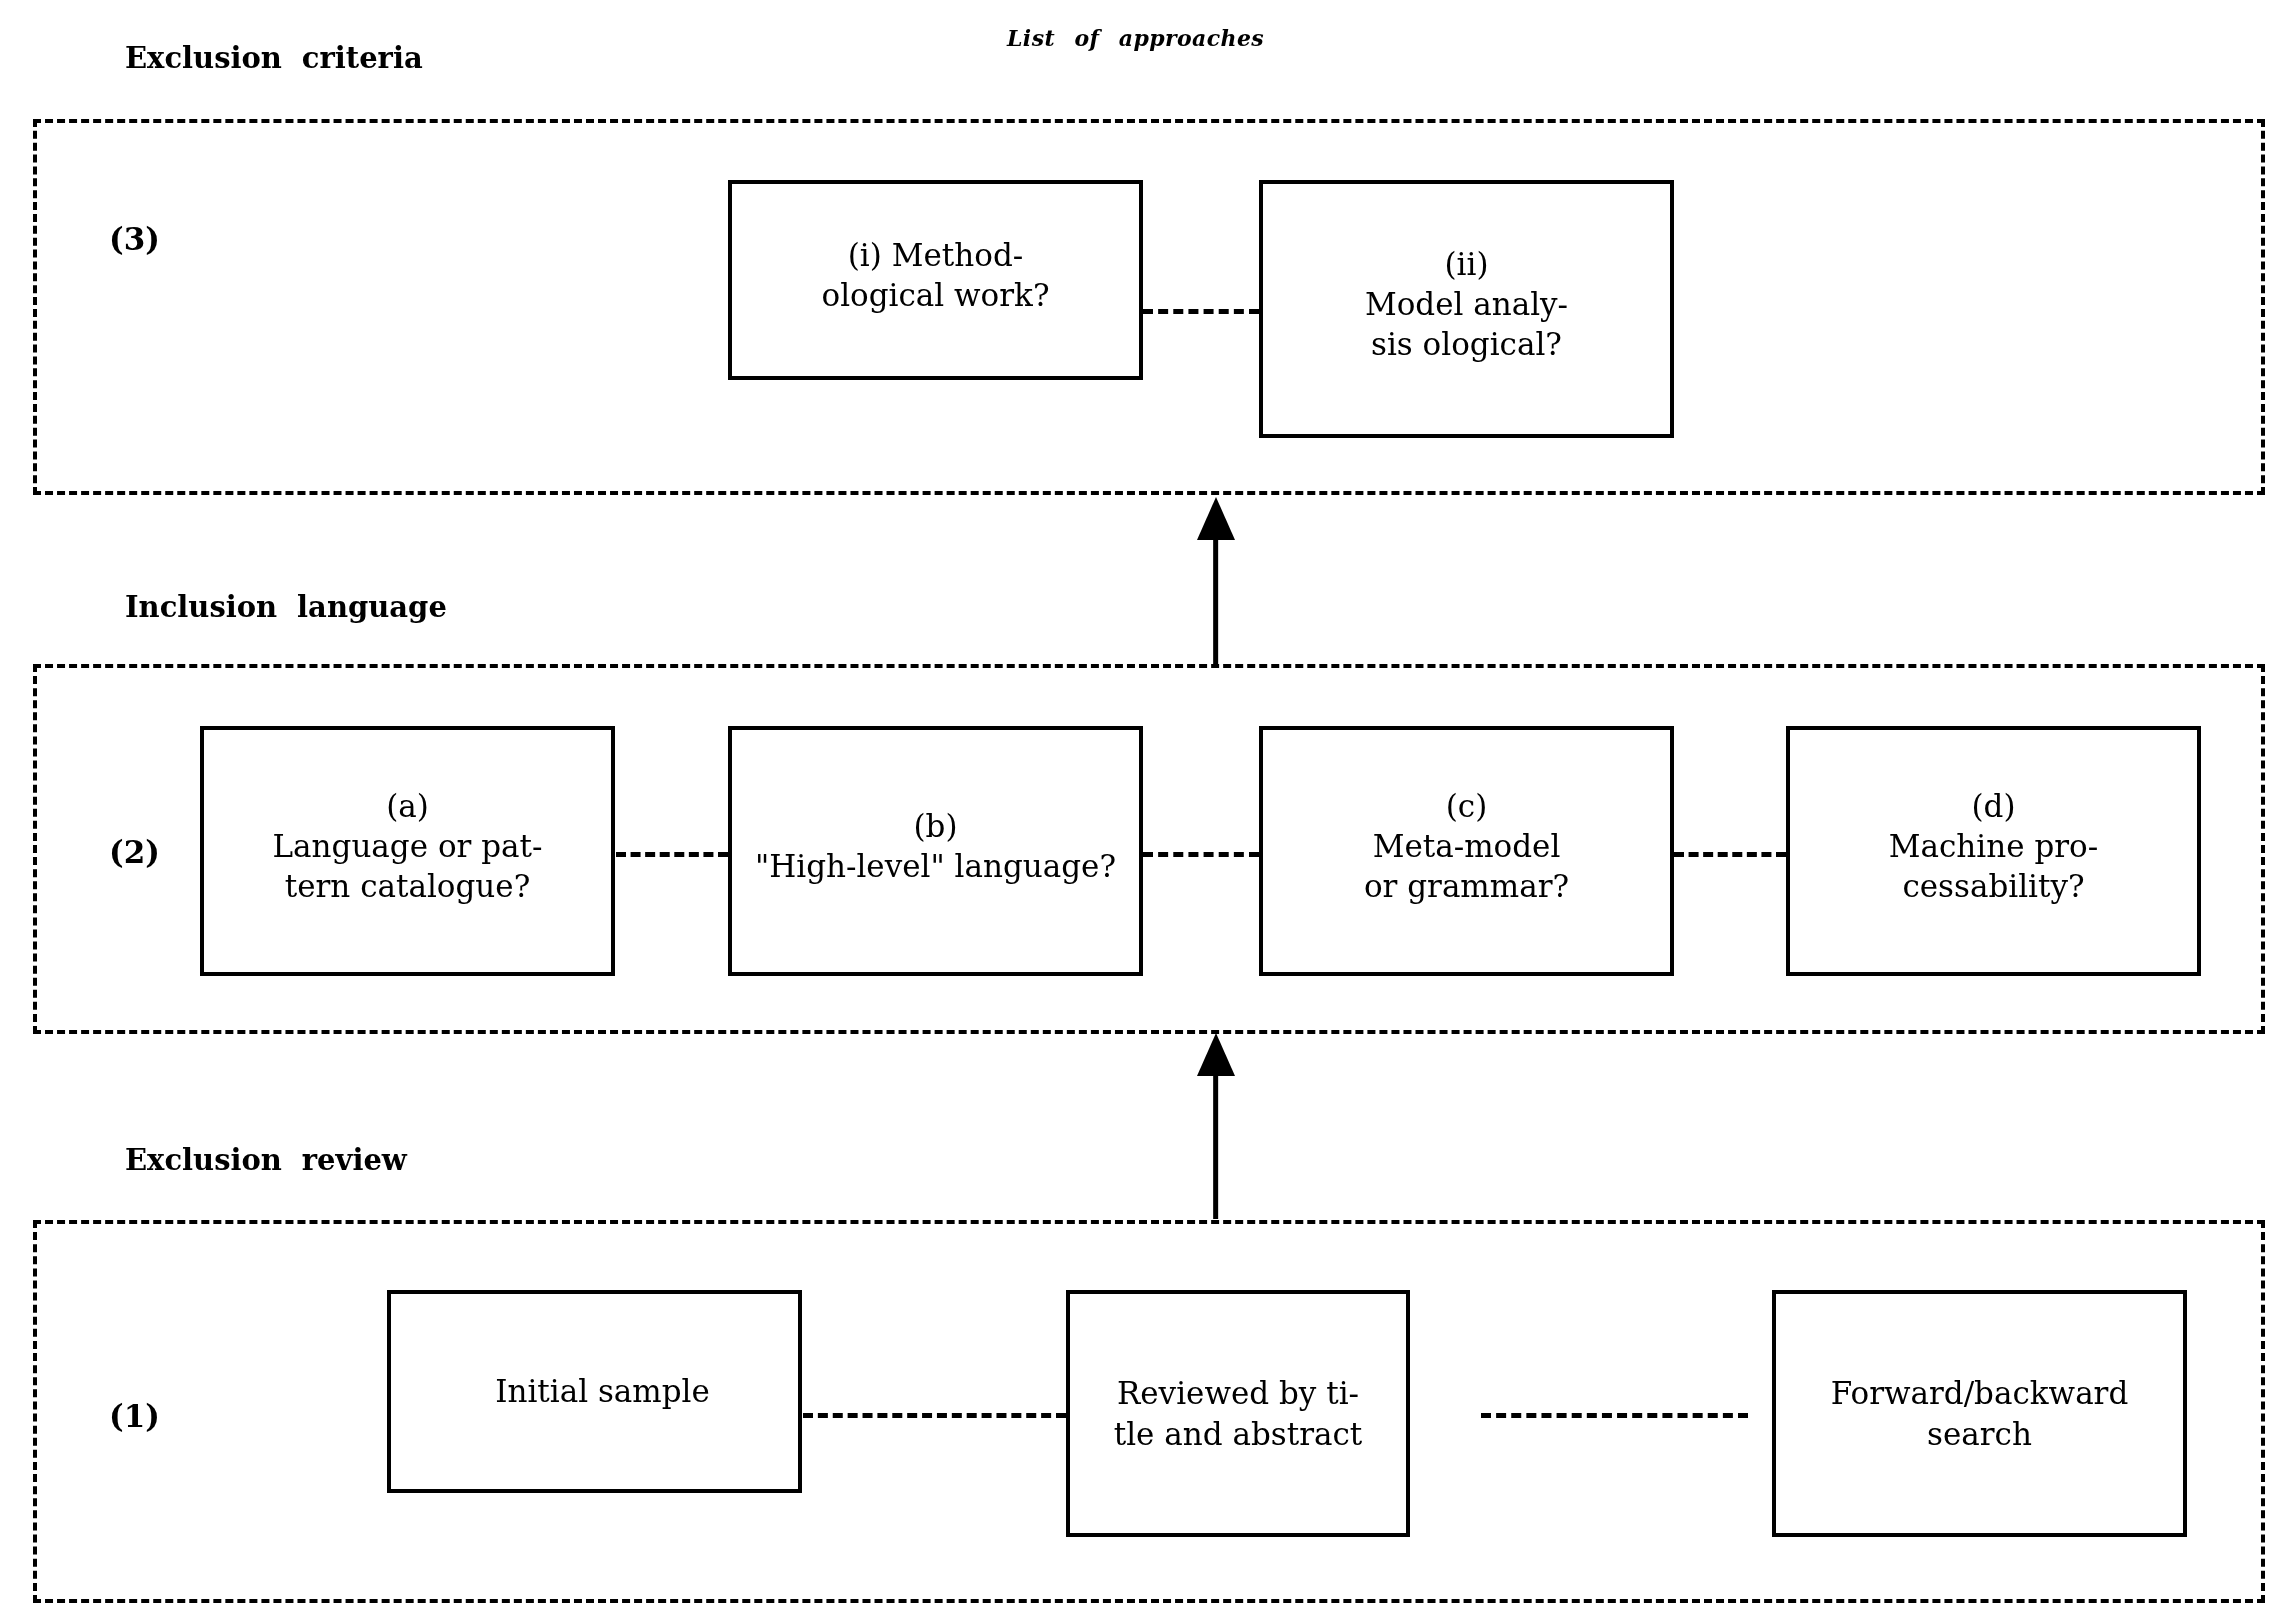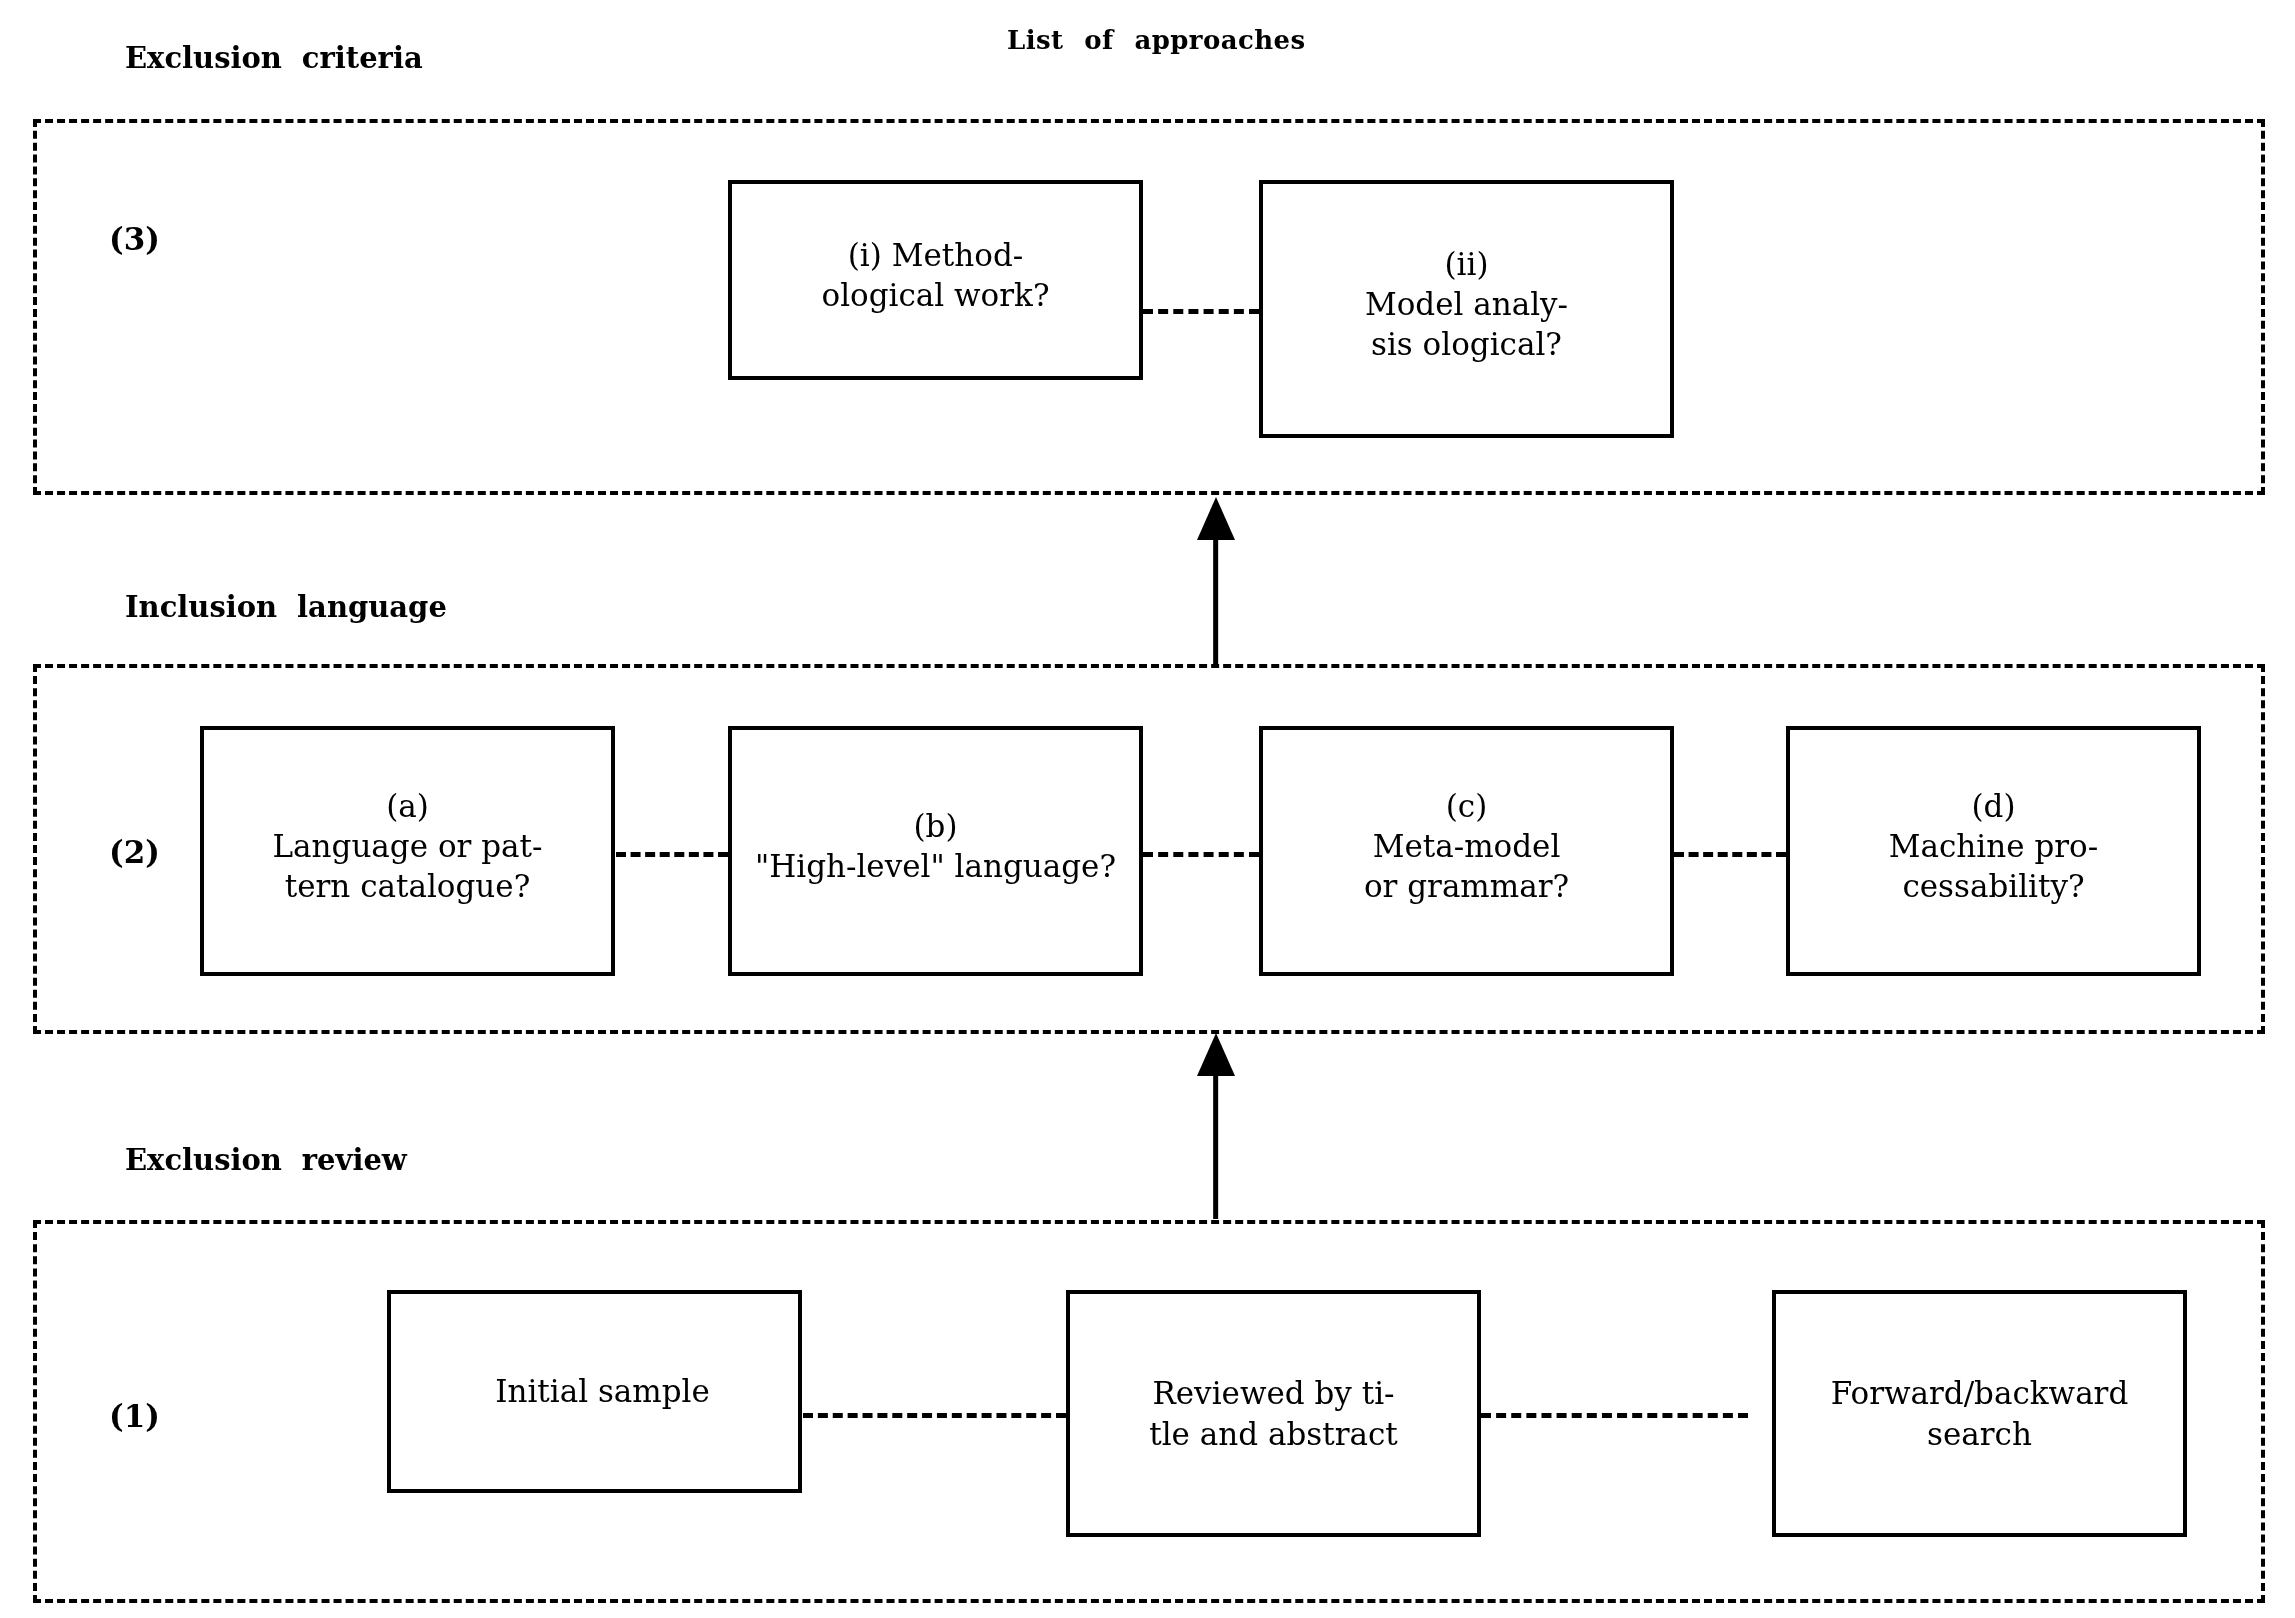--- a/index.html
+++ b/index.html
@@ -6,22 +6,23 @@
   body{
     width:2295px;height:1619px;background:#ffffff;
     font-family:"DejaVu Serif", serif;
     color:#000000;position:relative;overflow:hidden;
   }
   .stage{position:absolute;left:0;top:0;width:2295px;height:1619px;}
 
   
   .main-title{
     position:absolute;
-    font-weight:bold;font-size:26px;letter-spacing:0.4px;word-spacing:11.4px;
+    font-weight:bold;font-size:22px;letter-spacing:0.4px;word-spacing:11.4px;
     white-space:nowrap;
+    font-style:italic;
   }
   .section-label{
     position:absolute;
     font-weight:bold;font-size:29px;word-spacing:9.8px;
     white-space:nowrap;
     margin-left:11px;
   }
   .step-number{
     position:absolute;
     font-weight:bold;font-size:31px;white-space:nowrap;
@@ -147,21 +148,21 @@
   <div class="group" style="left:33px;top:1220px;width:2232px;height:383px;"></div>
 
   <div class="step-number" style="left:109px;top:1398px;">(1)</div>
 
   <div class="node" style="left:387px;top:1290px;width:415px;height:203px;padding-left:16px;">
     <span class="node-text">Initial sample</span>
   </div>
 
   <div class="hconn" style="left:803px;top:1413px;width:263px;"></div>
 
-  <div class="node" style="left:1066px;top:1290px;width:415px;height:247px;justify-content:center;">
+  <div class="node" style="left:1066px;top:1290px;width:344px;height:247px;justify-content:center;">
     <span class="node-text">Reviewed by ti-
 tle and abstract</span>
   </div>
 
   <div class="hconn" style="left:1481px;top:1413px;width:267px;"></div>
 
   <div class="node" style="left:1749px;top:1290px;width:415px;height:247px;margin-left:23px;">
     <span class="node-text">Forward/backward
 search</span>
   </div>

